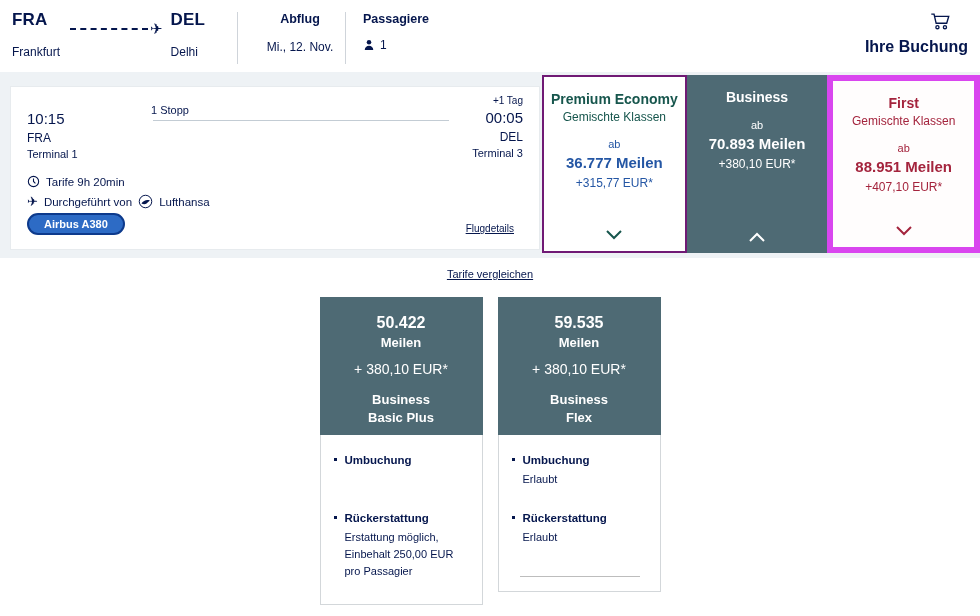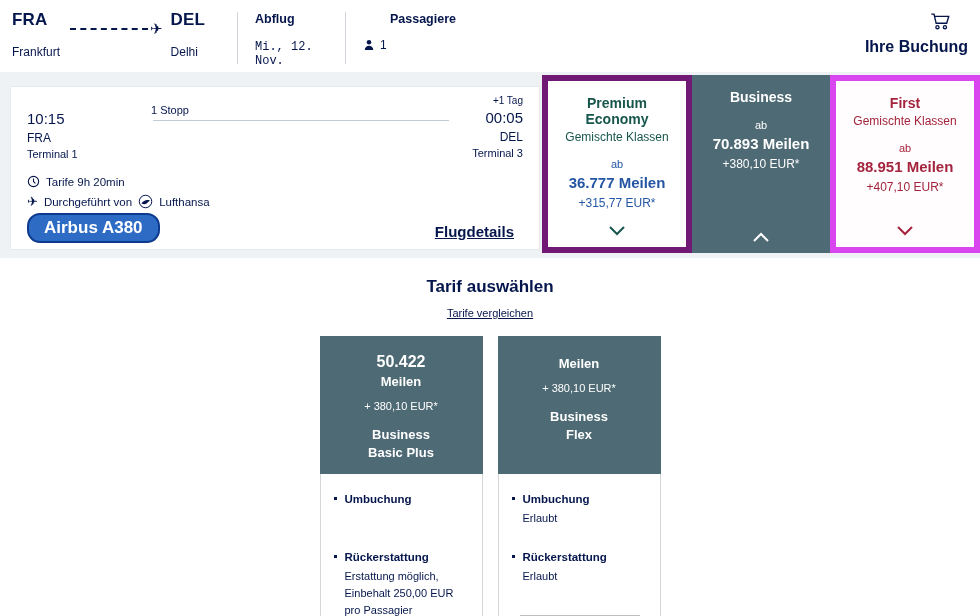--- a/index.html
+++ b/index.html
@@ -10,24 +10,24 @@
   
   .topbar { position:absolute; top:0; left:0; width:100%; height:72px; background:#fff; display:flex; align-items:flex-start; padding:10px 10px 0 12px; }
   .route { display:flex; align-items:flex-start; width:225px; cursor:pointer; }
   .rcol .code { font-size:17px; font-weight:bold; letter-spacing:.2px; }
   .rcol .city { font-size:12px; margin-top:15px; }
   .route-line { display:flex; align-items:center; margin:10px 8px 0 10px; }
   .dashes { display:inline-block; width:78px; border-top:2px dashed #05164d; }
   .plane-glyph { font-size:15px; margin-left:2px; color:#05164d; }
   .vdiv { width:1px; height:52px; background:#cfd4da; margin-top:2px; }
   .hblock { padding:2px 0 0 17px; cursor:pointer; }
-  .hblock.dep { width:107px; }
-  .hblock.pax { width:110px;text-align:right; }
+  .hblock.dep { width:107px;text-align:center; }
+  .hblock.pax { width:110px; }
   .hlabel { font-size:12.5px; font-weight:bold; }
-  .hvalue { font-size:12px; margin-top:14px;font-family:Liberation Mono, monospace; }
+  .hvalue { font-size:12px; margin-top:14px; }
   .pax-row { display:flex; align-items:center; gap:5px; margin-top:12px; font-size:12px; }
   .pax-icon svg { width:12px; height:12px; display:block; }
   .cart { margin-left:auto; text-align:right; cursor:pointer; padding-right:2px; }
   .cart-icon { display:inline-block; margin-right:16px; }
   .cart-icon svg { width:24px; height:22px; display:block; }
   .cart-label { font-size:16px; font-weight:bold; margin-top:2px; }
 
   
   .results { position:absolute; top:72px; left:0; width:100%; height:186px; background:#eef2f5; }
 
@@ -40,48 +40,48 @@
   .fc-connline { position:absolute; top:33px; left:142px; width:296px; border-top:1px solid #c3ccd4; }
   .fc-right { position:absolute; top:8px; right:16px; text-align:right; }
   .fc-plus { font-size:10px; }
   .fc-time2 { font-size:15px; margin-top:3px; }
   .fc-row { position:absolute; left:16px; display:flex; align-items:center; gap:6px; font-size:11.5px; }
   .fc-duration { top:88px; }
   .fc-operated { top:107px; }
   .ic-clock svg { width:13px; height:13px; display:block; }
   .ic-plane { font-size:13px; }
   .lh-logo svg { width:15px; height:15px; display:block; }
-  .fc-pill { position:absolute; top:126px; left:16px; background:#2d6bc5; border:2px solid #0d3a8c; color:#fff; font-size:17px; font-weight:bold; border-radius:13px; padding:3px 15px; }
-  .fc-details { position:absolute; top:136px; right:25px; font-size:15px; text-decoration:underline; cursor:pointer; color:#05164d;font-weight:bold; }
+  .fc-pill { position:absolute; top:126px; left:16px; background:#2d6bc5; border:2px solid #0d3a8c; color:#fff; font-size:11px; font-weight:bold; border-radius:13px; padding:3px 15px; }
+  .fc-details { position:absolute; top:136px; right:25px; font-size:10px; text-decoration:underline; cursor:pointer; color:#05164d; }
 
   
   .cabins { position:absolute; top:3px; right:0; width:438px; height:178px; display:flex; }
   .cabin { flex:1; display:flex; flex-direction:column; align-items:center; text-align:center; padding:14px 6px 0; cursor:pointer; }
-  .cabin.premium { background:#fff; border:6px solid #701a75; color:#17564d; }
+  .cabin.premium { background:#fff; border:2px solid #701a75; color:#17564d; }
   .cabin.business { background:#4e6a74; color:#fff; }
   .cabin.first { background:#fffdfd; border:6px solid #d946ef; color:#a4243d; }
   .cab-name { font-size:14px; font-weight:bold; }
   .cab-sub { font-size:12px; margin-top:3px; }
   .cab-ab { font-size:11px; margin-top:14px; }
   .cab-miles { font-size:15px; font-weight:bold; margin-top:4px; }
   .cab-price { font-size:12px; margin-top:5px; }
   .cabin.premium .cab-ab, .cabin.premium .cab-miles, .cabin.premium .cab-price { color:#2456a4; }
   .chev { margin-top:auto; margin-bottom:11px; }
   .chev svg { width:16px; height:10px; display:block; }
 
   
   .tariff { position:absolute; top:258px; left:0; width:100%; height:358px; background:#fff; text-align:center; }
   .tariff-title { font-size:17px; font-weight:bold; margin-top:19px; }
   .tariff-compare { display:inline-block; font-size:11px; text-decoration:underline; margin-top:10px; cursor:pointer; color:#05164d; }
   .fares { display:flex; justify-content:center; gap:15px; margin-top:15px; align-items:flex-start; }
   .fare { width:163px; text-align:center; }
   .fare-head { background:#4e6a74; color:#fff; padding:17px 8px 0; height:138px; cursor:pointer; }
   .fh-miles { font-size:16px; font-weight:bold; }
   .fh-meilen { font-size:13px; font-weight:bold; margin-top:3px; }
-  .fh-price { font-size:11px; margin-top:11px; }
+  .fh-price { font-size:14px; margin-top:11px; }
   .fh-cabin { font-size:13px; font-weight:bold; margin-top:15px; }
   .fh-name { font-size:13px; font-weight:bold; margin-top:3px; }
   .fare-body { background:#fff; border:1px solid #d3d7da; border-top:none; padding:17px 11px 14px 13px; text-align:left; }
   .feat { list-style:none; }
   .feat li { position:relative; padding-left:11px; min-height:48px; margin-bottom:10px; }
   .feat li::before { content:""; position:absolute; left:0; top:6px; width:3px; height:3px; background:#05164d; }
   .ft-title { font-size:11.5px; font-weight:bold; line-height:17px; display:block; }
   .ft-desc { font-size:11px; line-height:17px; display:block; margin-top:2px; }
   .fare-divider { border:none; border-top:1px solid #bdbdbd; width:88%; margin:18px auto 0; }
 </style>
@@ -222,21 +222,20 @@
           <svg viewBox="0 0 16 10">
               <path d="M1 1l7 7 7-7" fill="none" stroke="currentColor" stroke-width="2"></path>
             </svg>
         </div>
       </div>
 
     </div>
   </section>
 
   <section class="tariff">
-    <h2 class="tariff-title">Tarif auswählen</h2>
     <div><a class="tariff-compare">Tarife vergleichen</a></div>
 
     <div class="fares">
 
       <div class="fare">
         <div class="fare-head">
           <div class="fh-miles">50.422</div>
           <div class="fh-meilen">Meilen</div>
           <div class="fh-price">+ 380,10  EUR*</div>
           <div class="fh-cabin">Business</div>
@@ -251,20 +250,21 @@
               <span class="ft-title">Rückerstattung</span>
               <span class="ft-desc">Erstattung möglich, Einbehalt 250,00 EUR pro Passagier</span>
             </li>
           </ul>
 
         </div>
       </div>
 
       <div class="fare">
         <div class="fare-head">
+          <div class="fh-miles">59.535</div>
           <div class="fh-meilen">Meilen</div>
           <div class="fh-price">+ 380,10  EUR*</div>
           <div class="fh-cabin">Business</div>
           <div class="fh-name">Flex</div>
         </div>
         <div class="fare-body">
           <ul class="feat">
             <li>
               <span class="ft-title">Umbuchung</span>
               <span class="ft-desc">Erlaubt</span>

